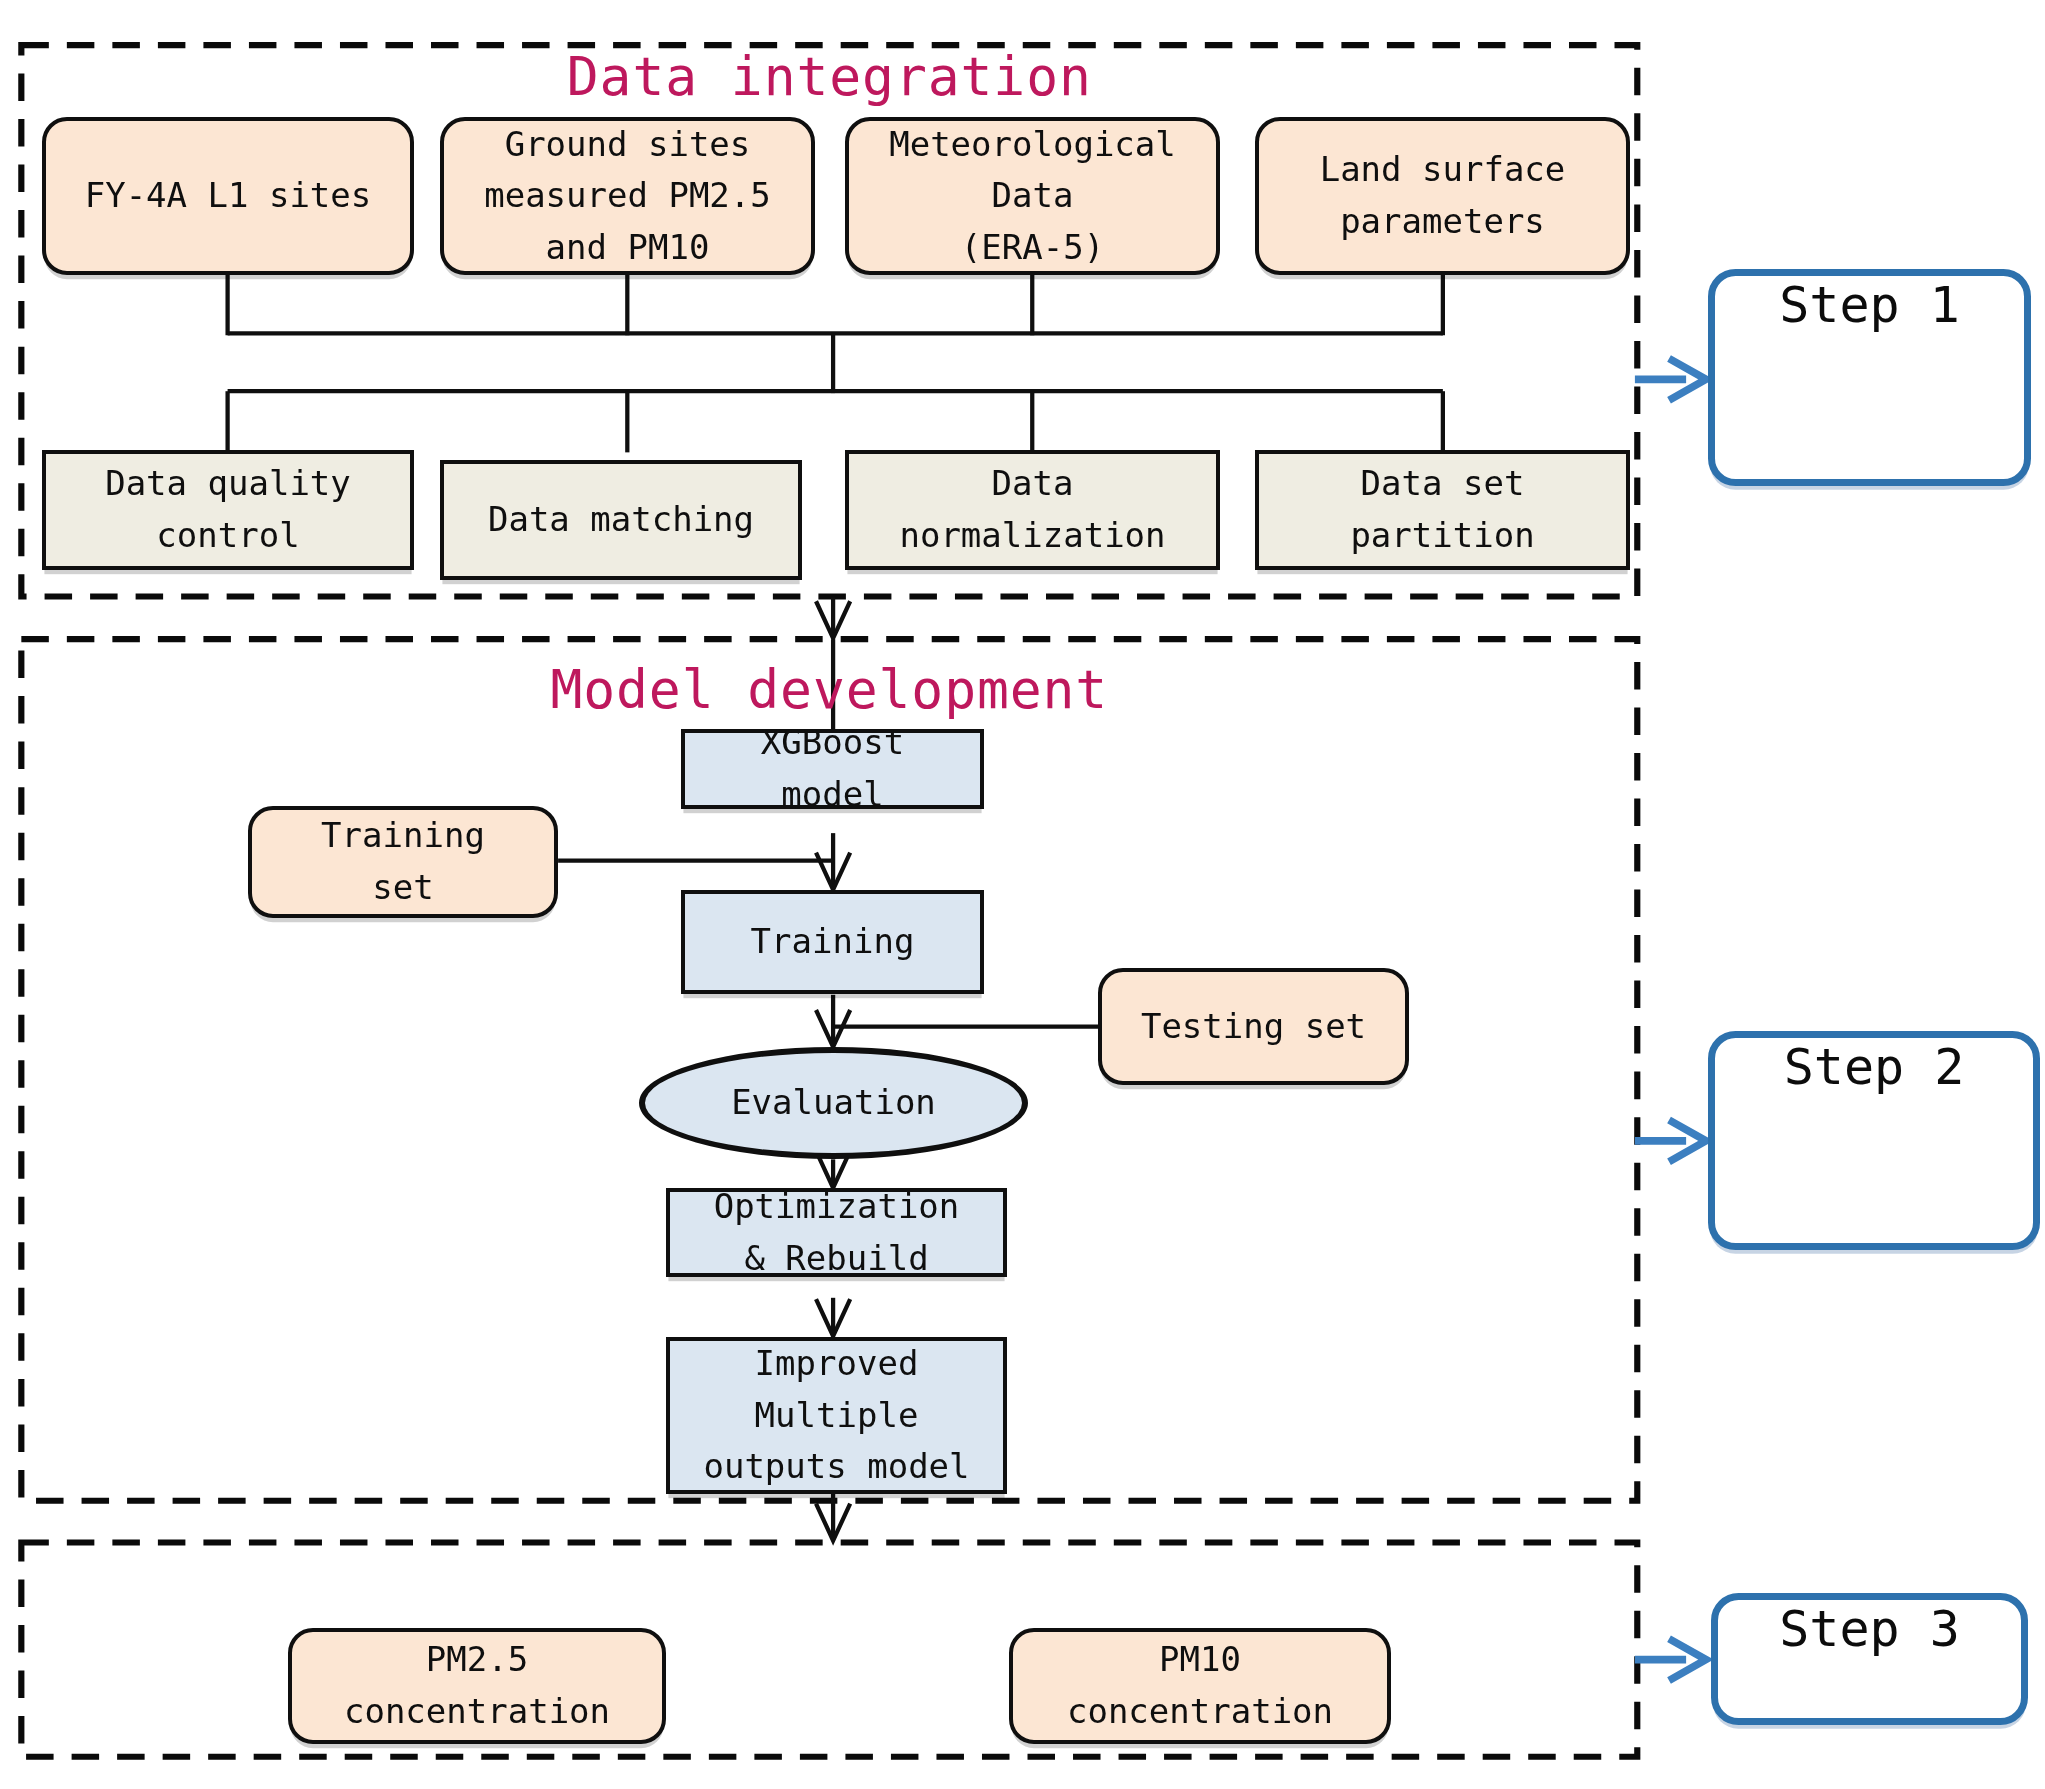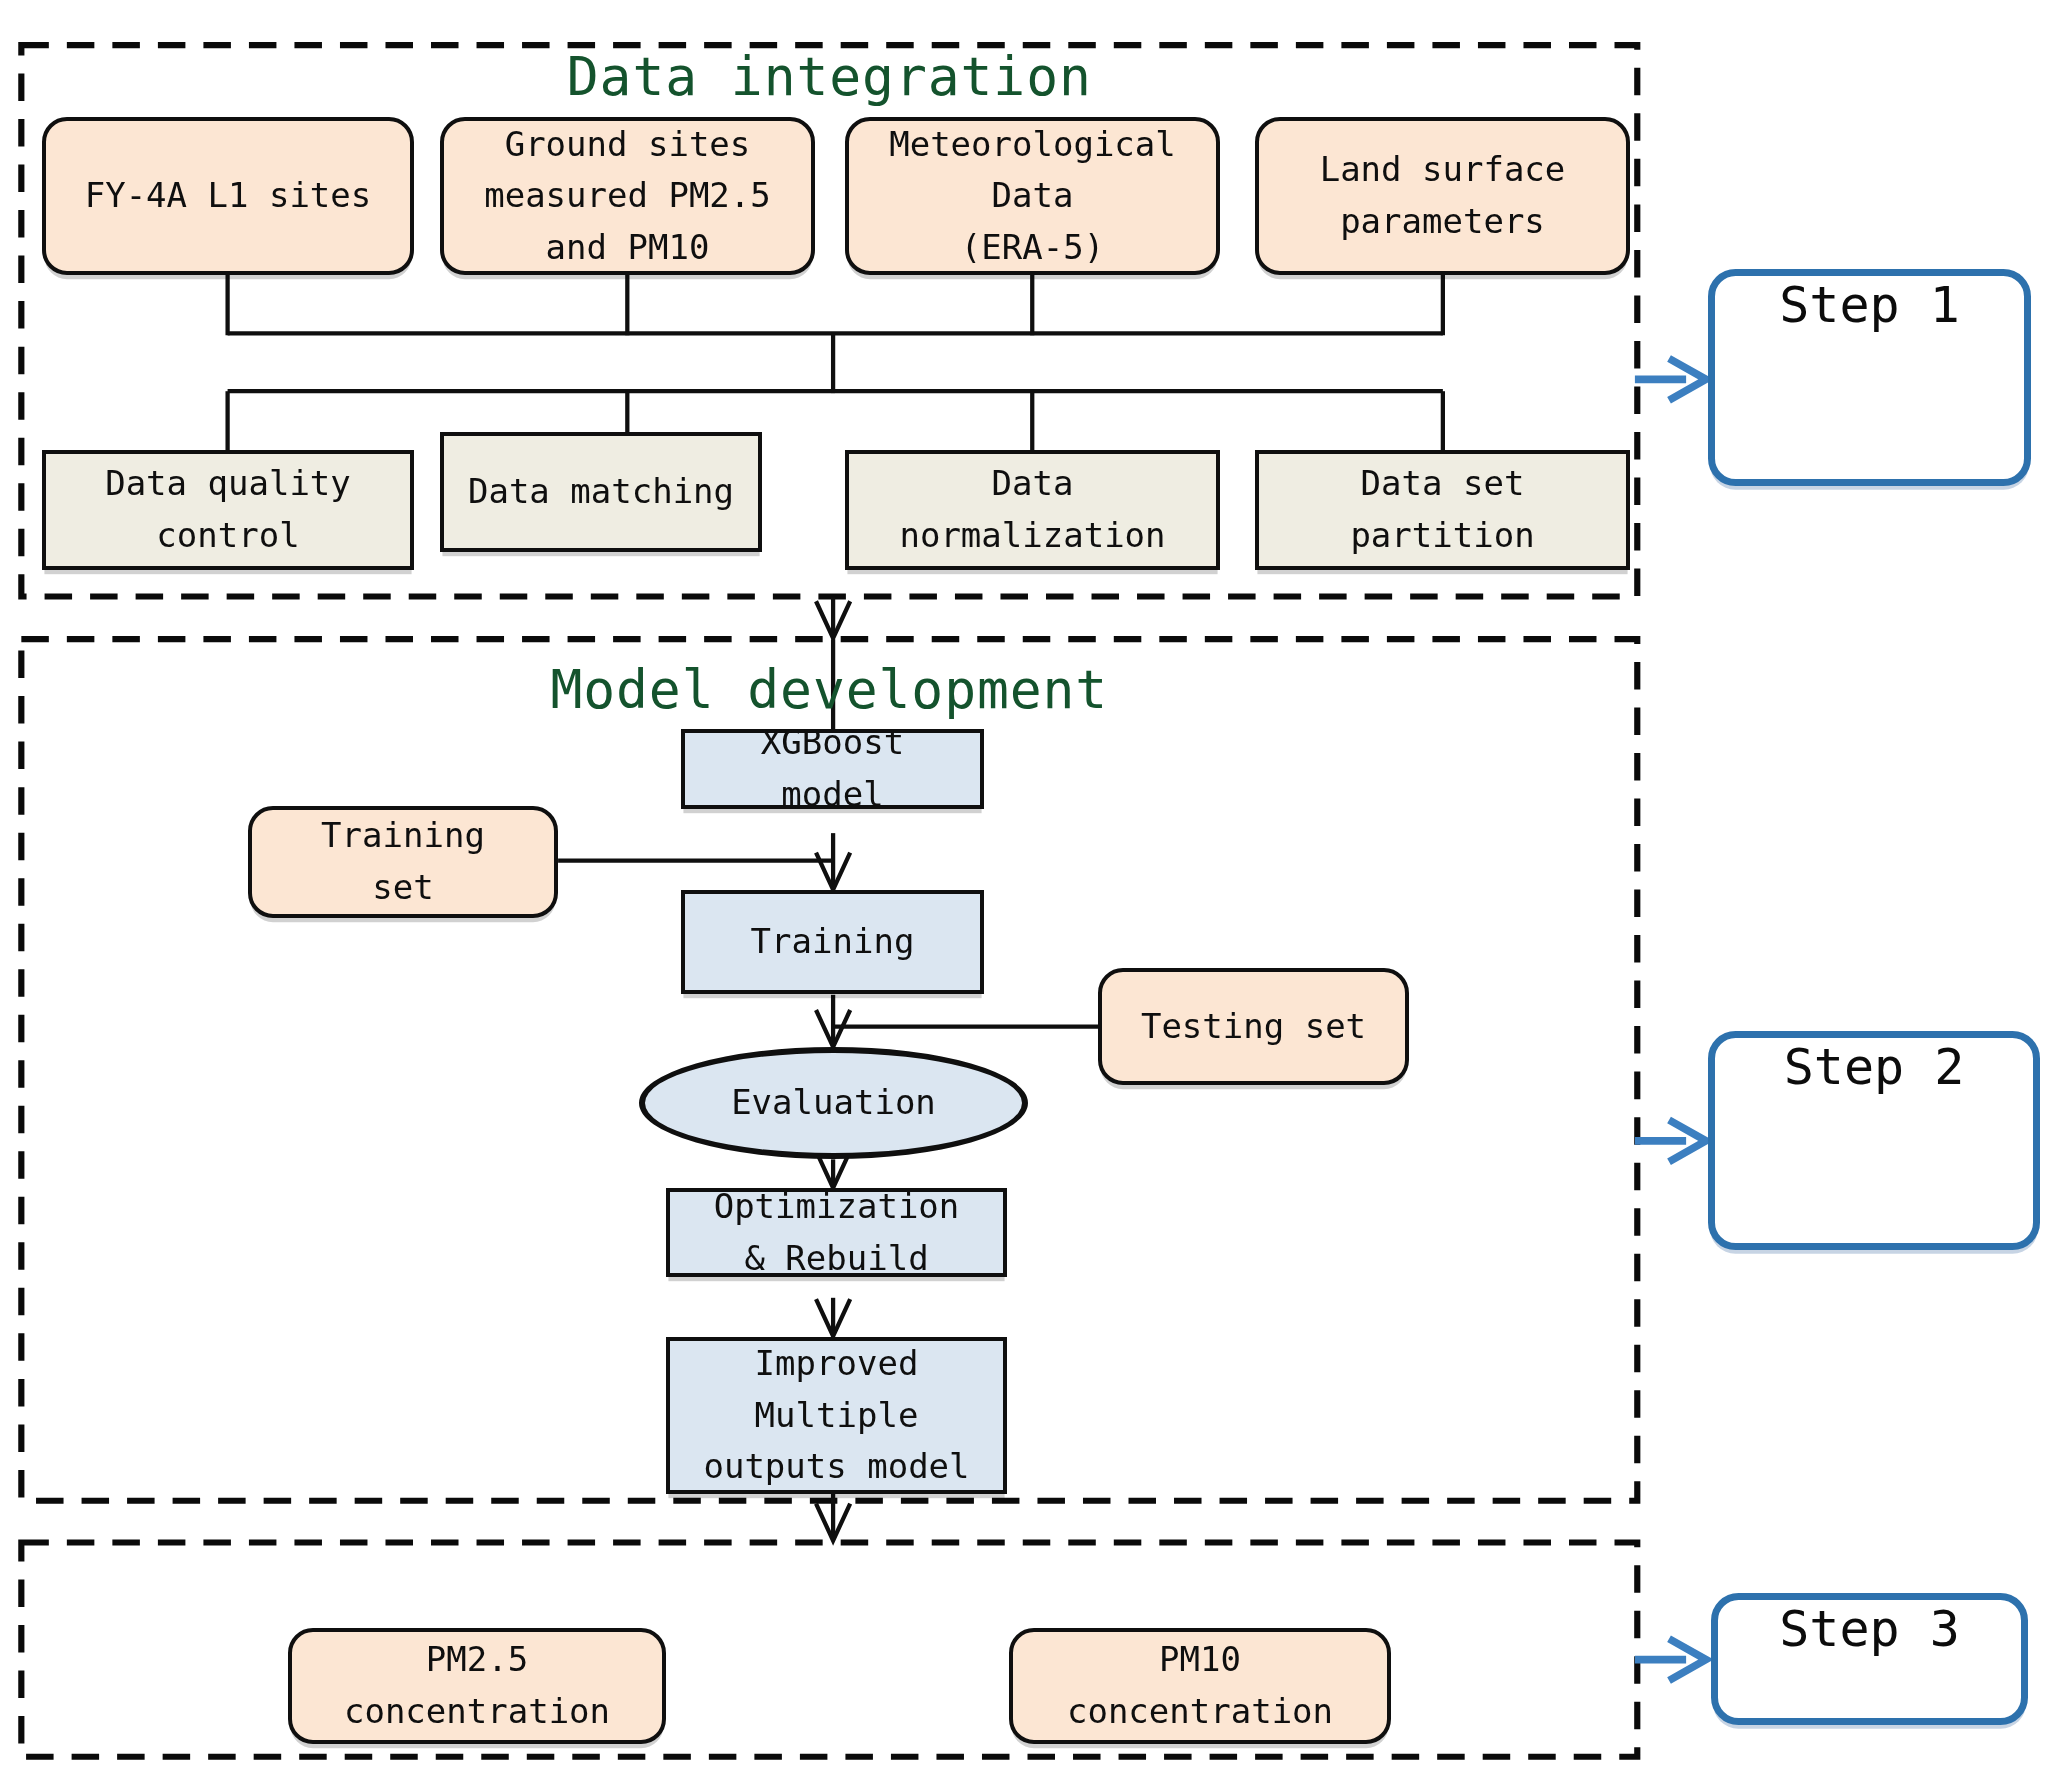--- a/index.html
+++ b/index.html
@@ -15,21 +15,21 @@
   .canvas svg.wires { position: absolute; left: 0; top: 0; width: 2046px; height: 1790px; }
 
   .sec-title {
     position: absolute;
     left: 21.3px;
     width: 1616px;
     text-align: center;
     font-size: 53px;
     line-height: 59px;
     letter-spacing: 0.9px;
-    color: #14532d;
+    color: #be185d;
     white-space: pre;
   }
 
   .node {
     position: absolute;
     box-sizing: border-box;
     border: 4.7px solid #0f0f0f;
     display: flex;
     align-items: center;
     justify-content: center;
@@ -155,21 +155,21 @@
   </div>
   <div class="node grey" style="left:42px;top:450px;width:372px;height:120px">
     <span class="label">Data quality
 control</span>
   </div>
 
   <div class="node peach" style="left:1255px;top:117px;width:375px;height:158px">
     <span class="label">Land surface
 parameters</span>
   </div>
-  <div class="node grey" style="left:440px;top:432px;width:322px;height:120px">
+  <div class="node grey" style="left:440px;top:460px;width:362px;height:120px">
     <span class="label">Data matching</span>
   </div>
   <div class="node grey" style="left:845px;top:450px;width:375px;height:120px">
     <span class="label">Data
 normalization</span>
   </div>
   <div class="node grey" style="left:1255px;top:450px;width:375px;height:120px">
     <span class="label">Data set
 partition</span>
   </div>

